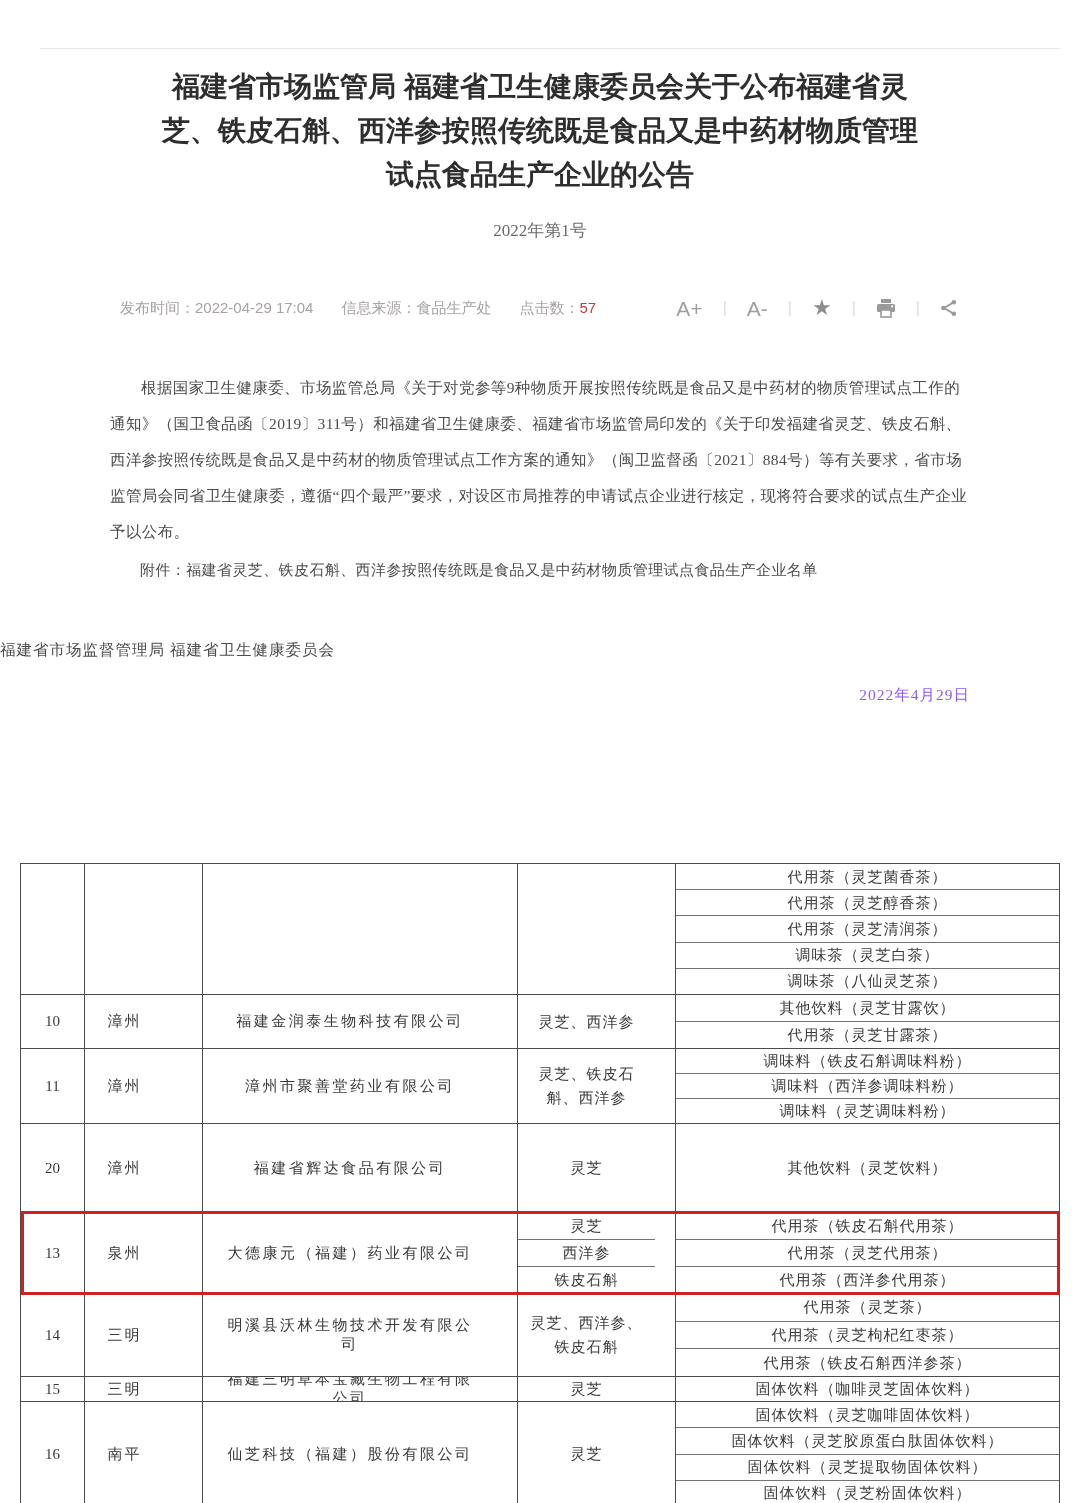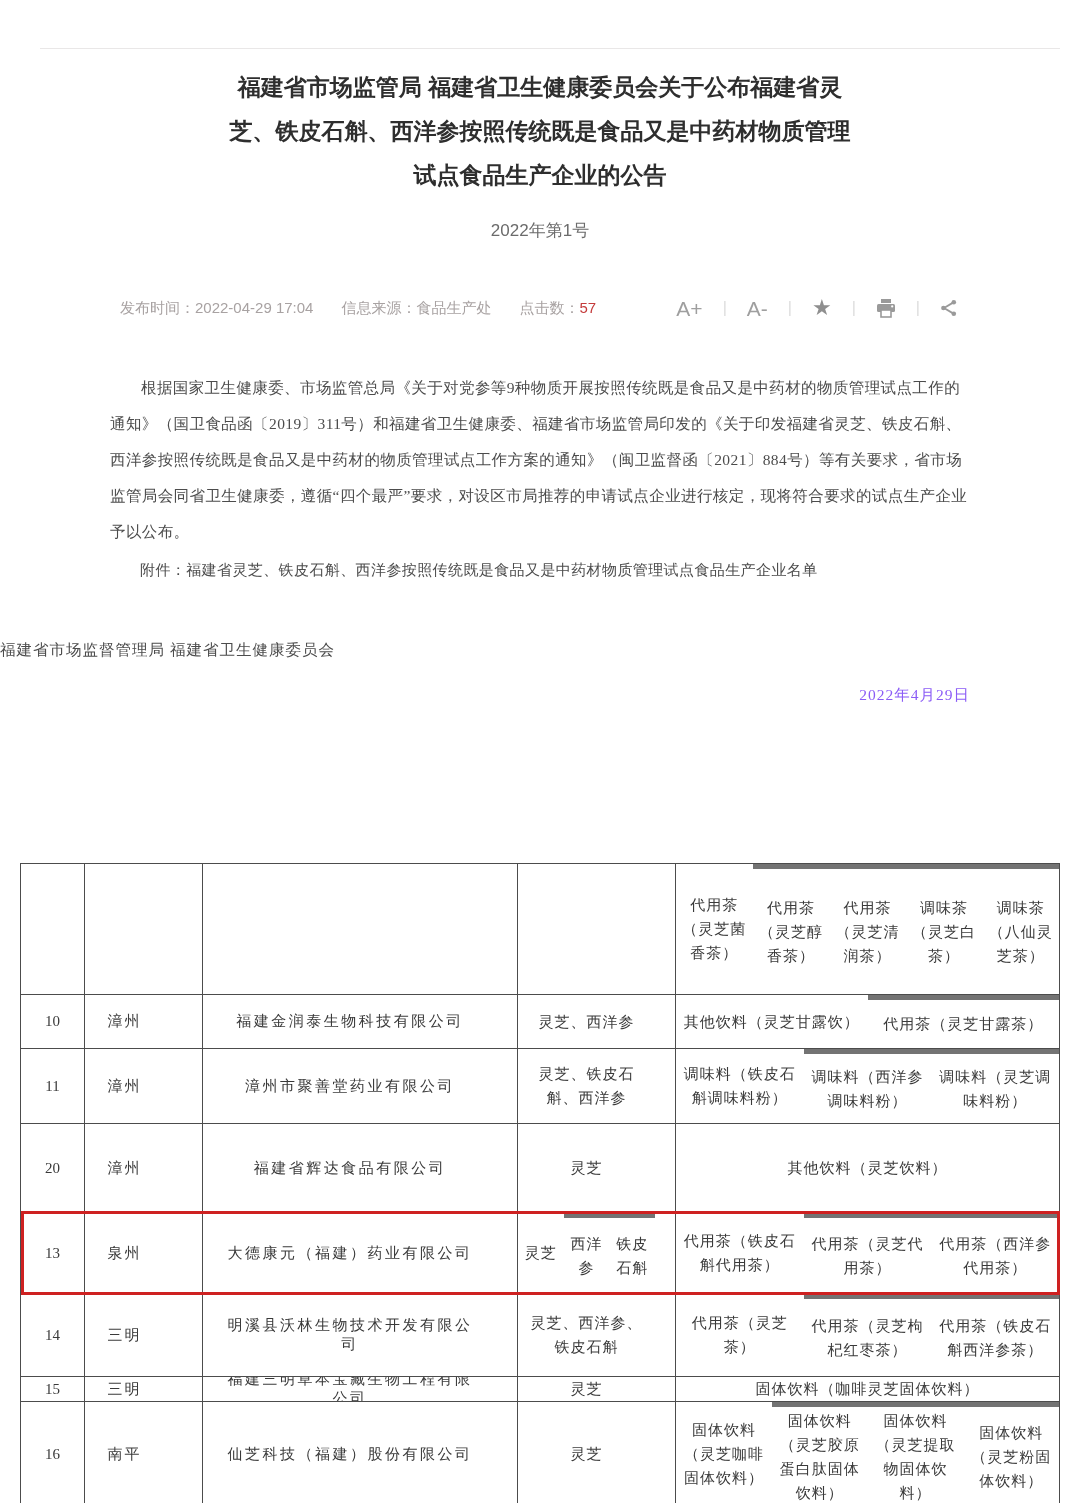--- a/index.html
+++ b/index.html
@@ -5,24 +5,24 @@
   * { margin:0; padding:0; box-sizing:border-box; }
   html,body { width:1080px; background:#ffffff; }
   body { height:1503px; overflow:hidden; position:relative;
          font-family:"Liberation Serif","DejaVu Serif",serif; color:#3d3d3d; }
 
   .top-divider { margin:48px 0 0 40px; width:1020px; height:0;
                  border-top:1px solid #e9e7e7; }
 
   .title { margin:16px auto 0; width:920px; text-align:center;
            font-family:"Liberation Sans","DejaVu Sans",sans-serif;
-           font-weight:bold; font-size:23px; line-height:44px; color:#2e2e2e; }
+           font-weight:bold; font-size:28px; line-height:44px; color:#2e2e2e; }
 
   .doc-number { margin-top:22px; text-align:center; font-size:17px; color:#6b6b6b;
-                font-family:Liberation Sans, sans-serif; }
+                font-family:Liberation Serif, serif; }
 
   .meta-row { margin-top:48px; padding:0 122px 0 120px; height:36px;
               display:flex; align-items:center; justify-content:space-between;
               font-family:"Liberation Sans","DejaVu Sans",sans-serif; }
   .meta-left { display:flex; column-gap:28px; font-size:15px; color:#a8a2a2;gap:28px; }
   .meta-item { white-space:nowrap; }
   .meta-item .red { font-weight:normal; }
   .toolbar { display:flex; align-items:center; column-gap:20px; color:#ababab; }
   .tb-btn { font-size:21px; color:#9f9f9f; cursor:pointer;
             font-family:"Liberation Sans","DejaVu Sans",sans-serif; line-height:1; }
@@ -44,24 +44,24 @@
                 border:1px solid #4c4c4c; }
   .trow { display:grid; grid-template-columns:63px 80px 333px 158px 1fr;
           position:relative; }
   .trow + .trow { border-top:1px solid #4c4c4c; }
   .cell { border-left:1px solid #4c4c4c; display:flex; align-items:center;
           justify-content:center; font-size:15px; color:#3a3a3a;
           text-align:center; overflow:hidden; }
   .cell:first-child { border-left:none; }
   .cell.company { letter-spacing:2.5px; padding:0 18px;margin-left:38px; }
   .cell.city { letter-spacing:2px; }
-  .subwrap { flex-direction:row; align-items:stretch; padding:0;margin-left:20px; }
+  .subwrap { flex-direction:column; align-items:stretch; padding:0;margin-left:20px; }
   .sub { flex:1; display:flex; align-items:center; justify-content:center;
          letter-spacing:1px; line-height:24px; padding:0 6px; }
-  .sub + .sub { border-top:5px solid #737373;text-align:center; }
+  .sub + .sub { border-top:1px solid #737373;text-align:center; }
   .red-frame { position:absolute; left:0px; right:-1px; top:-2px; bottom:-2px;
                border:3px solid #ce2121; pointer-events:none; z-index:3; }
 </style>
 </head>
 <body>
 
 <div class="top-divider"></div>
 
 <h1 class="title">
   <div>福建省市场监管局 福建省卫生健康委员会关于公布福建省灵</div>

